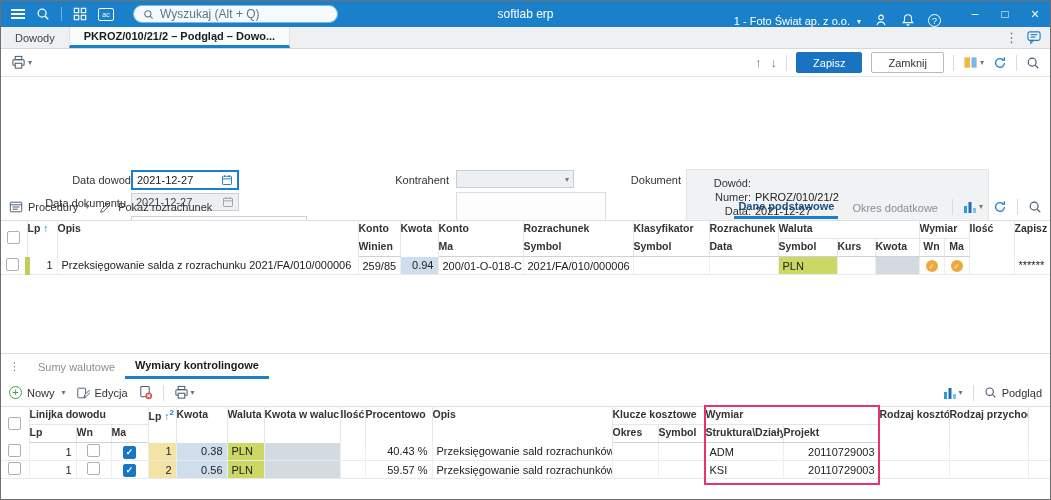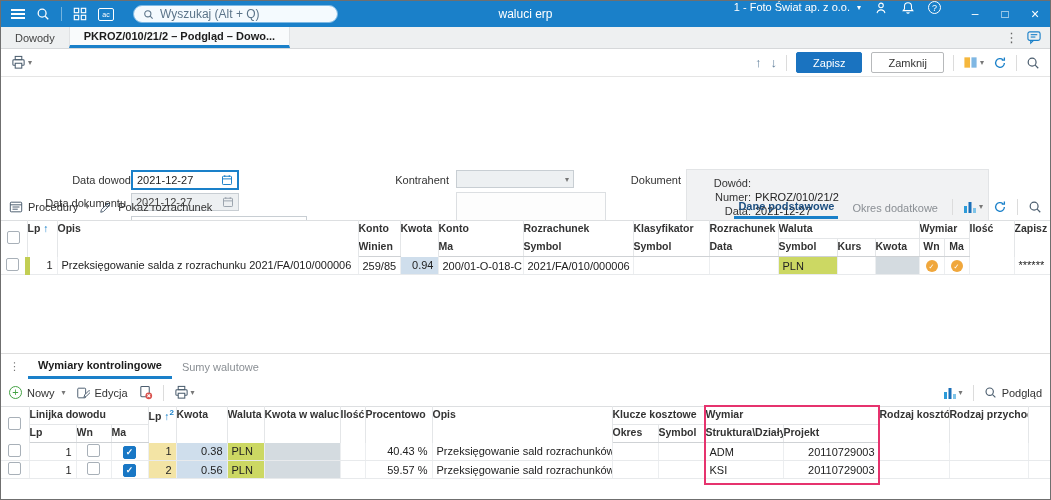--- a/index.html
+++ b/index.html
@@ -14,21 +14,21 @@
   .tb-ic { display:inline-flex; align-items:center; justify-content:center; cursor:pointer; }
   .hamb { display:inline-block; width:14px; height:10px; border-top:2px solid #fff; border-bottom:2px solid #fff; position:relative; }
   .hamb::after { content:""; position:absolute; left:0; right:0; top:2px; height:2px; background:#fff; }
   .tdiv { width:1px; height:14px; background:rgba(255,255,255,.4); }
   .calcbox { width:16px; height:13px; border:1px solid #fff; border-radius:2px; font-size:7px;
              display:inline-flex; align-items:center; justify-content:center; color:#fff; }
   .searchpill { display:flex; align-items:center; gap:6px; width:205px; height:18px; margin-left:8px;
                 background:#f4fafe; border:1px solid #7db9e4; border-radius:9px; padding:0 9px; color:#5a7documents389; }
   .searchpill span { color:#5b7489; font-size:12px; }
   .apptitle { position:absolute; left:50%; transform:translateX(-50%); font-size:12px; }
-  .titlebar .right { margin-left:auto; display:flex; align-items:flex-start; gap:13px; }
+  .titlebar .right { margin-left:auto; display:flex; align-items:flex-end; gap:13px; }
   .company { display:flex; align-items:center; gap:5px; cursor:pointer; }
   .helpc { width:13px; height:13px; border:1px solid #fff; border-radius:50%; font-size:9px;
            display:inline-flex; align-items:center; justify-content:center; }
   .winbtns { display:flex; margin-left:6px; }
   .winbtn { width:30px; height:26px; display:flex; align-items:center; justify-content:center;
             font-size:12px; cursor:pointer; }
   .winbtn.close { font-size:14px; }
 
   
   .tabbar { position:absolute; top:26px; left:0; right:0; height:22px; background:#eef0f1;
@@ -149,21 +149,21 @@
       </span>
       <span class="tb-ic calcbox">ac</span>
       <span class="searchpill">
         <svg class="ic" width="11" height="11" viewBox="0 0 16 16">
             <circle cx="7" cy="7" r="4.5" fill="none" stroke="#5b7489" stroke-width="1.6"></circle>
             <line x1="10.5" y1="10.5" x2="14" y2="14" stroke="#5b7489" stroke-width="1.6"></line>
           </svg>
         <span>Wyszukaj (Alt + Q)</span>
       </span>
     </div>
-    <span class="apptitle">waluci erp</span>
+    <span class="apptitle">softlab erp</span>
     <div class="right">
       <span class="company">
         <span>1 - Foto Świat ap. z o.o.</span>
         <span class="chev" style="color:#fff">▾</span>
       </span>
       <span class="tb-ic">
         <svg class="ic" width="14" height="14" viewBox="0 0 16 16" fill="none" stroke="#fff" stroke-width="1.2">
             <circle cx="8" cy="5" r="2.6"></circle>
             <path d="M3.5 13.8a4.6 4.6 0 0 1 9 0"></path>
           </svg>
@@ -420,22 +420,22 @@
               </span></td>
           <td></td>
           <td>******</td>
         </tr>
       </tbody>
     </table>
   </div>
 
   <div class="btabs">
     <span class="handle">⋮</span>
+    <span class="btab">Sumy walutowe</span>
     <span class="btab active">Wymiary kontrolingowe</span>
-    <span class="btab">Sumy walutowe</span>
   </div>
 
   <div class="toolbar3">
     <span class="tbtxt">
       <span class="pluscirc">+</span>
       <span>Nowy</span>
       <span class="chev">▾</span>
     </span>
     <span class="tbtxt">
       <svg class="ic" width="14" height="14" viewBox="0 0 16 16" fill="none" stroke="#4b5d6e" stroke-width="1.1">

